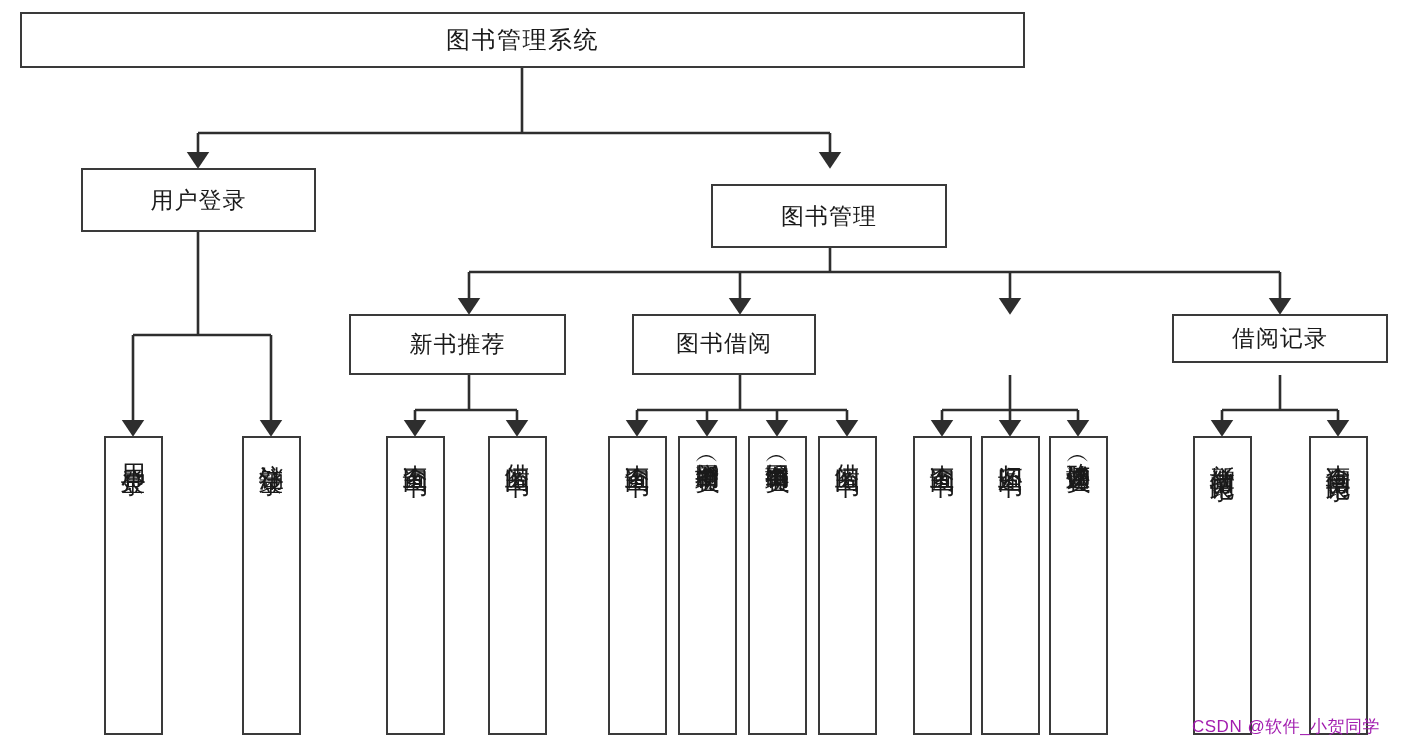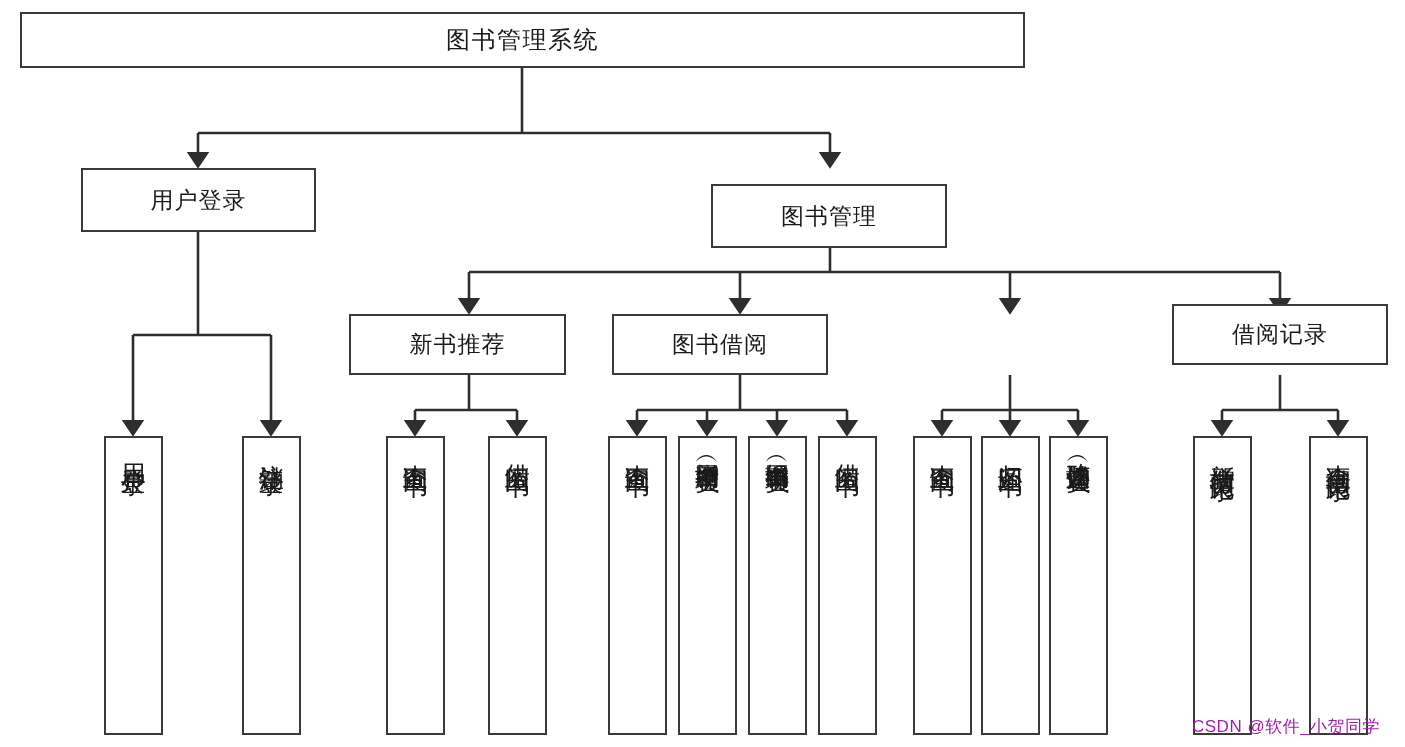--- a/index.html
+++ b/index.html
@@ -142,24 +142,24 @@
   <div class="node horiz" style="left:81px; top:168px; width:235px; height:64px;">
     <span class="lbl">用户登录</span>
   </div>
   <div class="node horiz" style="left:711px; top:176px; width:236px; height:64px;margin-top:8px;">
     <span class="lbl">图书管理</span>
   </div>
 
   <div class="node horiz" style="left:349px; top:314px; width:217px; height:61px;">
     <span class="lbl">新书推荐</span>
   </div>
-  <div class="node horiz" style="left:612px; top:314px; width:216px; height:61px;">
+  <div class="node horiz" style="left:632px; top:314px; width:184px; height:61px;font-family:Liberation Serif, serif;">
     <span class="lbl">图书借阅</span>
   </div>
-  <div class="node horiz" style="left:1172px; top:304px; width:216px; height:61px;">
+  <div class="node horiz" style="left:1172px; top:314px; width:216px; height:49px;">
     <span class="lbl">借阅记录</span>
   </div>
 
   <div class="node vert" style="left:104px; top:436px; width:59px; height:299px;">
     <span class="lbl">用户登录</span>
   </div>
   <div class="node vert" style="left:242px; top:436px; width:59px; height:299px;">
     <span class="lbl">注销登录</span>
   </div>
 

